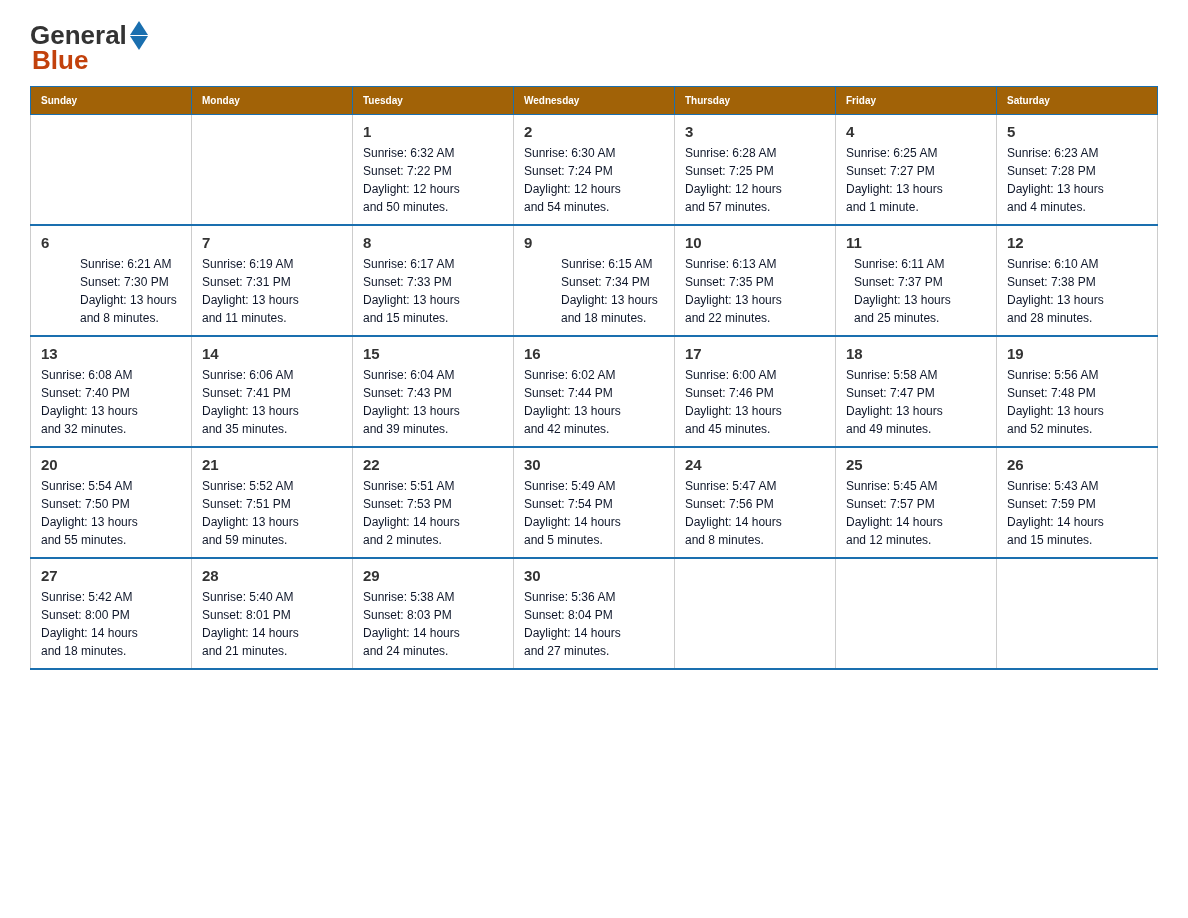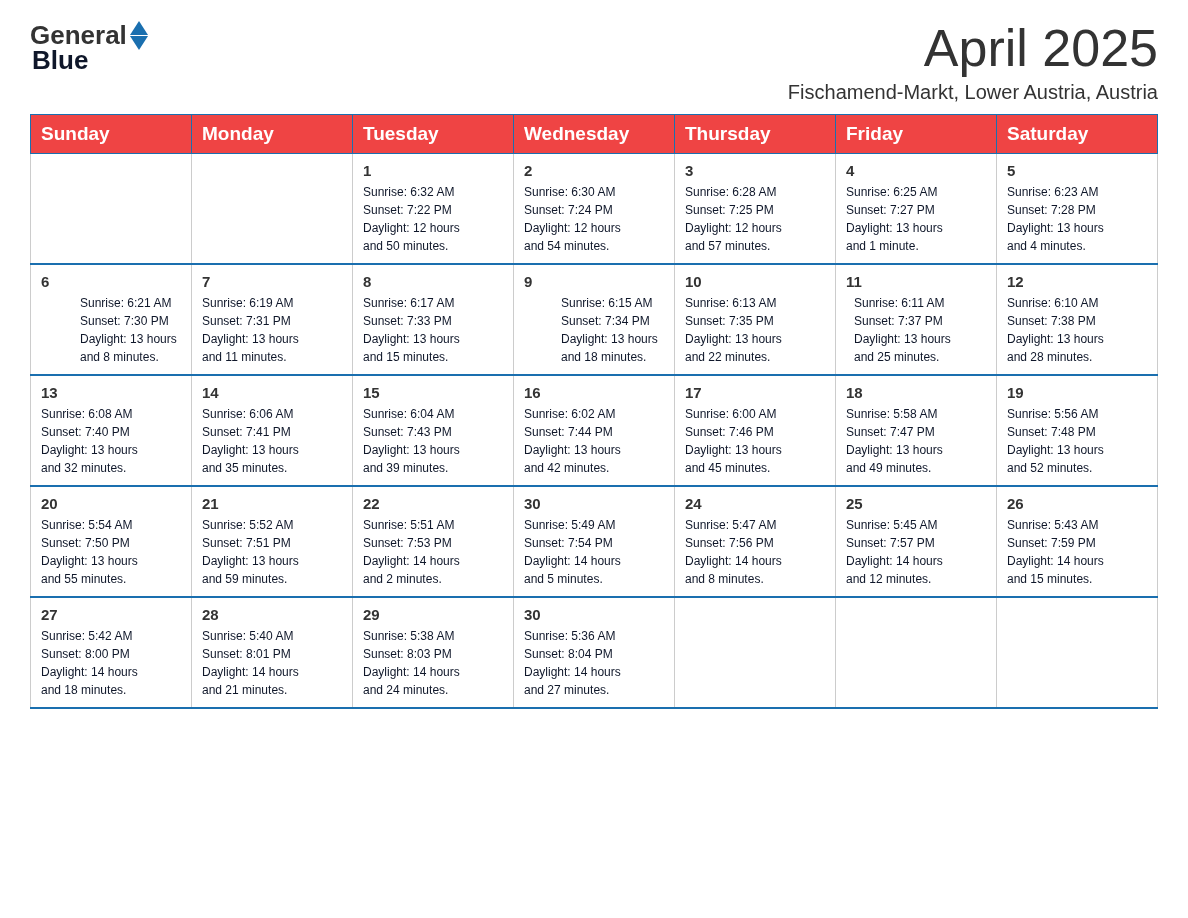--- a/index.html
+++ b/index.html
@@ -18,21 +18,21 @@
       gap: 44px;
     }
     .logo-text-general {
       font-size: 26px;
       font-weight: bold;
       color: #333;
     }
     .logo-text-blue {
       font-size: 26px;
       font-weight: bold;
-      color: #0f172a;
+      color: #c2410c;
     }
     .title-area {
       text-align: right;
     }
     .page-title {
       font-size: 52px;
       font-weight: normal;
       color: #333;
       line-height: 1.1;
     }
@@ -40,23 +40,23 @@
       font-size: 20px;
       color: #333;
       margin-top: 4px;
     }
     .calendar {
       width: 100%;
       border-collapse: collapse;
       margin-top: 10px;
     }
     .calendar thead tr th {
-      background-color: #ef4444;
+      background-color: #a16207;
       color: #fff;
-      font-size: 19px;
+      font-size: 10px;
       font-weight: bold;
       padding: 8px 10px;
       text-align: left;
       border: 1px solid #1a6faf;
     }
     .calendar tbody tr td {
       vertical-align: top;
       padding: 8px 10px;
       border: 1px solid #ccc;
       font-size: 12.5px;
@@ -119,24 +119,20 @@
   <div class="logo-wrapper">
     <div class="logo-row">
       <span class="logo-text-general">General</span>
       <div class="logo-icon">
         <div class="triangle-up"></div>
         <div class="triangle-down"></div>
       </div>
     </div>
     <span class="logo-text-blue" style="margin-top:-6px; margin-left:2px;">Blue</span>
   </div>
-  <div class="title-area">
-    <div class="page-title">April 2025</div>
-    <div class="subtitle">Fischamend-Markt, Lower Austria, Austria</div>
-  </div>
 </div>
 
 <table class="calendar">
   <thead>
     <tr>
     <th>Sunday</th>
         <th>Monday</th>
         <th>Tuesday</th>
         <th>Wednesday</th>
         <th>Thursday</th>

